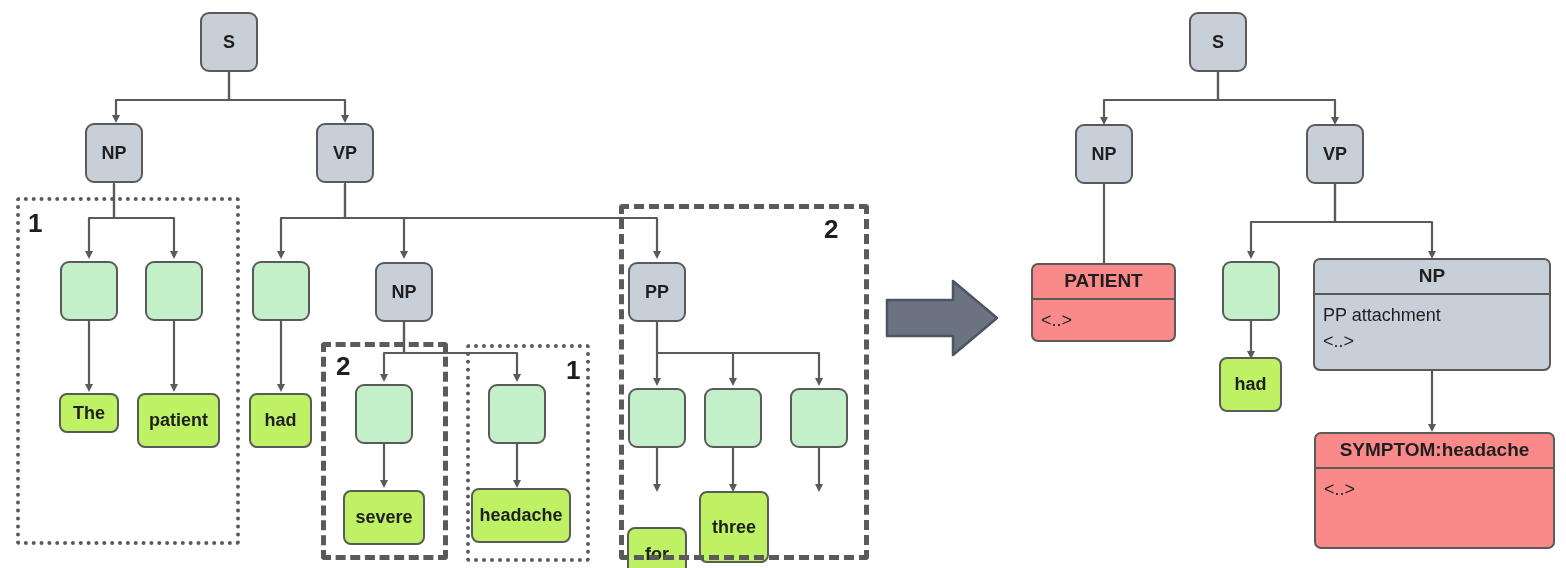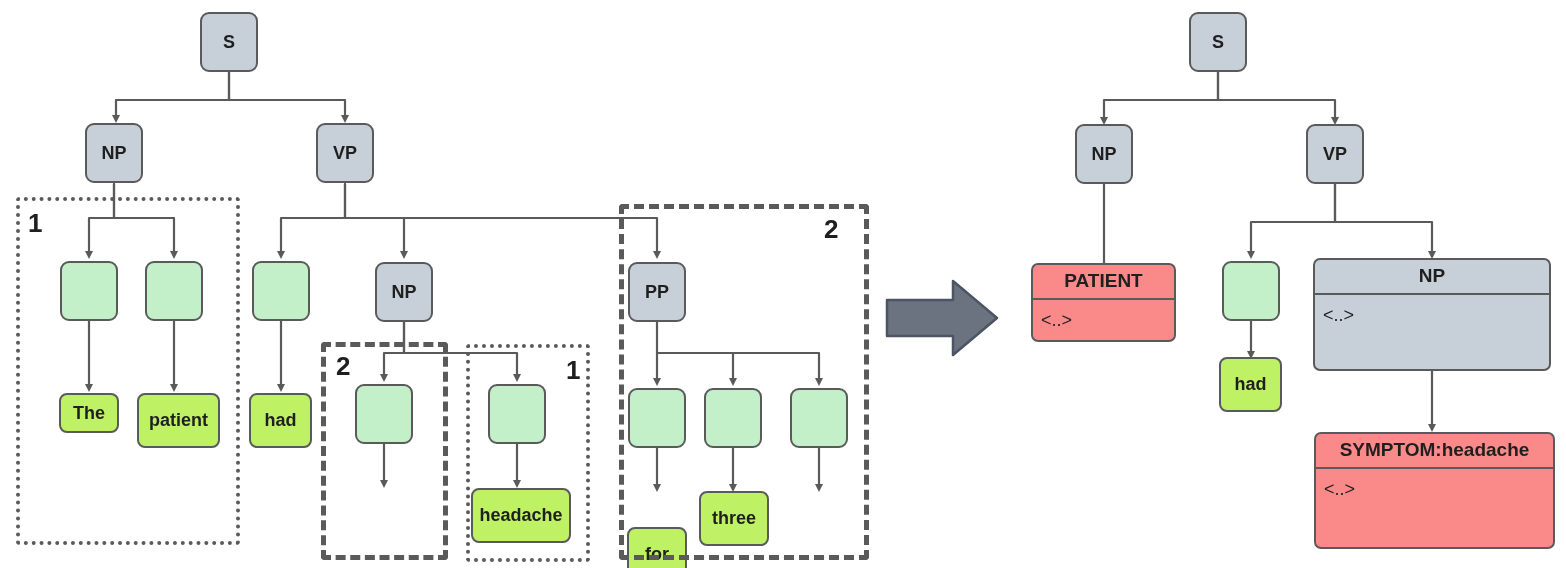--- a/index.html
+++ b/index.html
@@ -201,27 +201,30 @@
 
   <div class="node word" style="left:59px; top:393px; width:60px; height:40px;">
     <span>The</span>
   </div>
   <div class="node word" style="left:137px; top:393px; width:83px; height:55px;">
     <span>patient</span>
   </div>
   <div class="node word" style="left:249px; top:393px; width:63px; height:55px;">
     <span>had</span>
   </div>
+  <div class="node word" style="left:343px; top:490px; width:82px; height:55px;">
+    <span>severe</span>
+  </div>
   <div class="node word" style="left:471px; top:488px; width:100px; height:55px;">
     <span>headache</span>
   </div>
   <div class="node word" style="left:627px; top:491px; width:60px; height:55px;margin-top:36px;">
     <span>for</span>
   </div>
-  <div class="node word" style="left:699px; top:491px; width:70px; height:55px;">
+  <div class="node word" style="left:699px; top:491px; width:70px; height:72px;">
     <span>three</span>
   </div>
 
   <div class="group dotted" style="left:16px; top:197px; width:224px; height:348px;"></div>
   <div class="group-label" style="left:28px; top:210px;">1</div>
 
   <div class="group dashed" style="left:321px; top:342px; width:127px; height:218px;"></div>
   <div class="group-label" style="left:336px; top:353px;">2</div>
 
   <div class="group dotted" style="left:466px; top:344px; width:124px; height:218px;"></div>
@@ -257,20 +260,21 @@
   <div class="node entity" style="left:1031px; top:263px; width:145px; height:79px;">
     <div class="uml-title">PATIENT</div>
     <div class="uml-body">
       <span class="lineb">&lt;..&gt;</span>
     </div>
   </div>
 
   <div class="node umlgray" style="left:1313px; top:258px; width:238px; height:113px;">
     <div class="uml-title">NP</div>
     <div class="uml-body">
+      <span class="lineb">PP attachment</span>
       <span class="lineb">&lt;..&gt;</span>
     </div>
   </div>
 
   <div class="node entity" style="left:1314px; top:432px; width:241px; height:117px;">
     <div class="uml-title">SYMPTOM:headache</div>
     <div class="uml-body">
       <span class="lineb">&lt;..&gt;</span>
     </div>
   </div>

